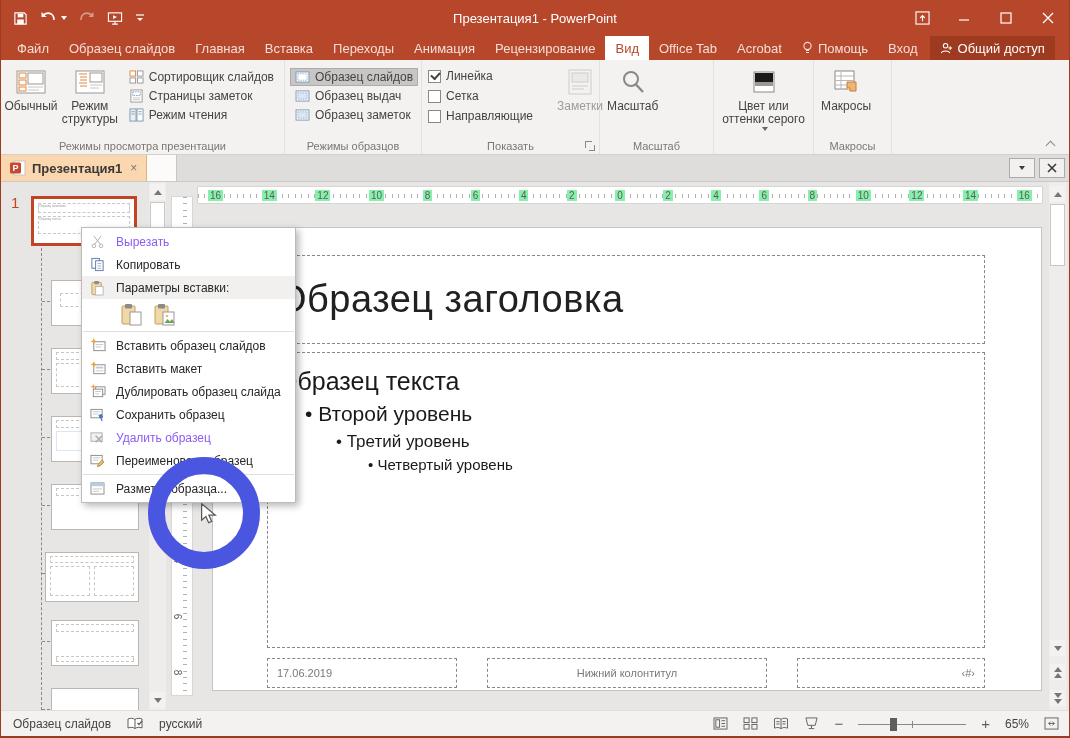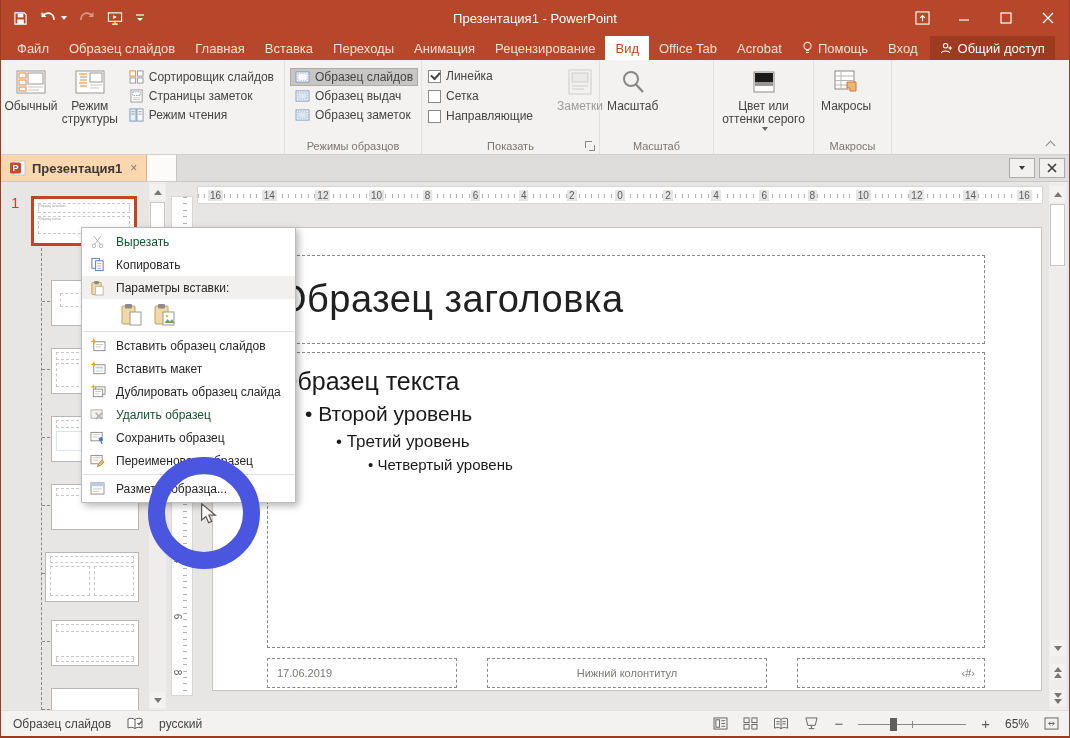--- a/index.html
+++ b/index.html
@@ -72,21 +72,21 @@
   .tri-dn{width:0;height:0;border-left:4px solid transparent;border-right:4px solid transparent;border-top:5px solid #777}
 
   
   .vruler{position:absolute;left:170px;top:14px;width:22px;height:500px;background:#fff;border:1px solid #D8D6D4}
   .vruler::before{content:"";position:absolute;right:5px;top:0;bottom:0;width:4px;
     background:repeating-linear-gradient(to bottom,#B3B1AF 0 1px,transparent 1px 6.4px)}
   .vruler .vnum{position:absolute;left:3px;font-size:10px;color:#5E5C5A;background:#fff;transform:rotate(90deg)}
   .hruler{position:absolute;left:196px;top:4px;width:846px;height:18px;background:#fff;border:1px solid #D8D6D4;display:flex;align-items:center;justify-content:space-between;padding:0 10px;font-size:10px;color:#5E5C5A}
   .hruler::before{content:"";position:absolute;left:0;right:0;top:7px;height:4px;
     background:repeating-linear-gradient(to right,#B3B1AF 0 1px,transparent 1px 6.45px)}
-  .hruler span{position:relative;background:#e5e5e5;padding:0 2px}
+  .hruler span{position:relative;background:#86efac;padding:0 2px}
 
   
   .slide{position:absolute;left:212px;top:46px;width:828px;height:462px;background:#fff;outline:1px solid #C6C4C2}
   .ph-box{position:absolute;border:1px dashed #8A8886}
   .ph-title{left:54px;top:27px;width:718px;height:89px;display:flex;align-items:center;padding-left:9px;
     font-size:38px;font-weight:300;color:#212121;letter-spacing:.5px}
   .ph-body{left:54px;top:124px;width:718px;height:296px;padding:10px 2px 0 10px;color:#1A1A1A}
   .bl{line-height:1.45}
   .lv1{font-size:25px}
   .lv2{font-size:21px;padding-left:27px}
@@ -111,21 +111,21 @@
   .zoom-track::before{content:"";position:absolute;left:0;right:0;top:7px;height:1px;background:#8A8886}
   .zoom-track::after{content:"";position:absolute;left:50%;top:4px;width:1px;height:7px;background:#8A8886}
   .zoom-thumb{position:absolute;left:32px;top:1px;width:7px;height:13px;background:#605E5C}
   .pm{font-size:15px;color:#605E5C;line-height:1}
 
   
   .cmenu{position:absolute;left:80px;top:227px;width:215px;background:#fff;border:1px solid #BEBCBA;box-shadow:3px 3px 7px rgba(0,0,0,.28);z-index:50;padding:2px 0;font-size:12px;color:#262626}
   .mi{display:flex;align-items:center;height:23px;padding-left:7px}
   .mi .mico{width:17px;height:17px;display:flex;align-items:center;justify-content:center;flex:none}
   .mi .mlbl{margin-left:10px;white-space:nowrap}
-  .mi.disabled{color:#14532d}
+  .mi.disabled{color:#8b5cf6}
   .mi.header{background:#F1F0EF}
   .mi.hl{background:#D1CFCF}
   .msep{height:1px;background:#E1DFDD;margin:2px 1px}
   .paste-row{height:30px;padding-left:36px;gap:6px}
   .pbtn{width:27px;height:26px;display:flex;align-items:center;justify-content:center}
 
   
   .click-ring{position:absolute;left:147px;top:457px;width:112px;height:112px;border-radius:50%;border:17px solid #4A56DF;z-index:60}
   .cursor{position:absolute;left:199px;top:503px;z-index:70}
 </style>
@@ -272,20 +272,21 @@
         </div>
         <div class="rbtn-sm">
           <svg width="15" height="14" viewBox="0 0 16 15">
               <rect x="1" y="1" width="6.5" height="13" fill="#EAF0F8" stroke="#7A96B8"></rect>
               <rect x="8.5" y="1" width="6.5" height="13" fill="#fff" stroke="#7A96B8"></rect>
               <path d="M2.5 4h3.5M2.5 6.5h3.5M10 4h3.5M10 6.5h3.5" stroke="#9A9896"></path>
             </svg>
           <span>Режим чтения</span>
         </div>
       </div>
+      <span class="rglabel">Режимы просмотра презентации</span>
     </div>
 
     <div class="rgroup" style="width:137px">
       <div class="rcol">
         <div class="rbtn-sm selected">
           <svg width="15" height="12" viewBox="0 0 16 13">
               <rect x="1" y="1" width="14" height="11" fill="#fff" stroke="#7A96B8"></rect>
               <rect x="3" y="3" width="10" height="7" fill="none" stroke="#9AB2CC" stroke-dasharray="1.5 1"></rect>
             </svg>
           <span>Образец слайдов</span>
@@ -650,39 +651,39 @@
       <span class="mico">
         <svg width="16" height="15" viewBox="0 0 17 16">
             <rect x="6" y="3" width="10" height="8" fill="#fff" stroke="#8C8A88"></rect>
             <rect x="3.5" y="5.5" width="10" height="8" fill="#fff" stroke="#8C8A88"></rect>
             <path d="M5.5 8h6M5.5 10.5h4" stroke="#C8C6C4"></path>
             <path d="M3.5 0l.8 2L6.5 2.8l-2.2.8-.8 2-.8-2L.5 2.8l2.2-.8z" fill="#F0A030"></path>
           </svg>
       </span>
         <span class="mlbl">Дублировать образец слайда</span>
     </div>
-    <div class="mi disabled">
-      <span class="mico">
-        <svg width="15" height="14" viewBox="0 0 16 15">
-            <rect x="1" y="2" width="12" height="9" fill="#F4F2F0" stroke="#AFADAB"></rect>
-            <path d="M6 5l7 7M13 5l-7 7" stroke="#AFADAB" stroke-width="1.6"></path>
-          </svg>
-      </span>
-        <span class="mlbl">Удалить образец</span>
-    </div>
     <div class="mi">
       <span class="mico">
         <svg width="15" height="14" viewBox="0 0 16 15">
             <rect x="1" y="1.5" width="12" height="9" fill="#fff" stroke="#8C8A88"></rect>
             <path d="M3 4h8M3 6.5h6" stroke="#C8C6C4"></path>
             <path d="M9 7.5l3.5-1 1.5 3.5-3.5 1z" fill="#4472C4"></path>
             <path d="M11.5 10.5L13 14" stroke="#4472C4" stroke-width="1.3"></path>
           </svg>
       </span>
         <span class="mlbl">Сохранить образец</span>
+    </div>
+    <div class="mi disabled">
+      <span class="mico">
+        <svg width="15" height="14" viewBox="0 0 16 15">
+            <rect x="1" y="2" width="12" height="9" fill="#F4F2F0" stroke="#AFADAB"></rect>
+            <path d="M6 5l7 7M13 5l-7 7" stroke="#AFADAB" stroke-width="1.6"></path>
+          </svg>
+      </span>
+        <span class="mlbl">Удалить образец</span>
     </div>
     <div class="mi">
       <span class="mico">
         <svg width="15" height="14" viewBox="0 0 16 15">
             <rect x="1" y="1.5" width="12" height="9" fill="#fff" stroke="#8C8A88"></rect>
             <path d="M3 4h8M3 6.5h6" stroke="#C8C6C4"></path>
             <path d="M8 13.5l1-3 4-4 2 2-4 4z" fill="#F0C060" stroke="#9A7A30" stroke-width=".8"></path>
           </svg>
       </span>
         <span class="mlbl">Переименовать образец</span>

